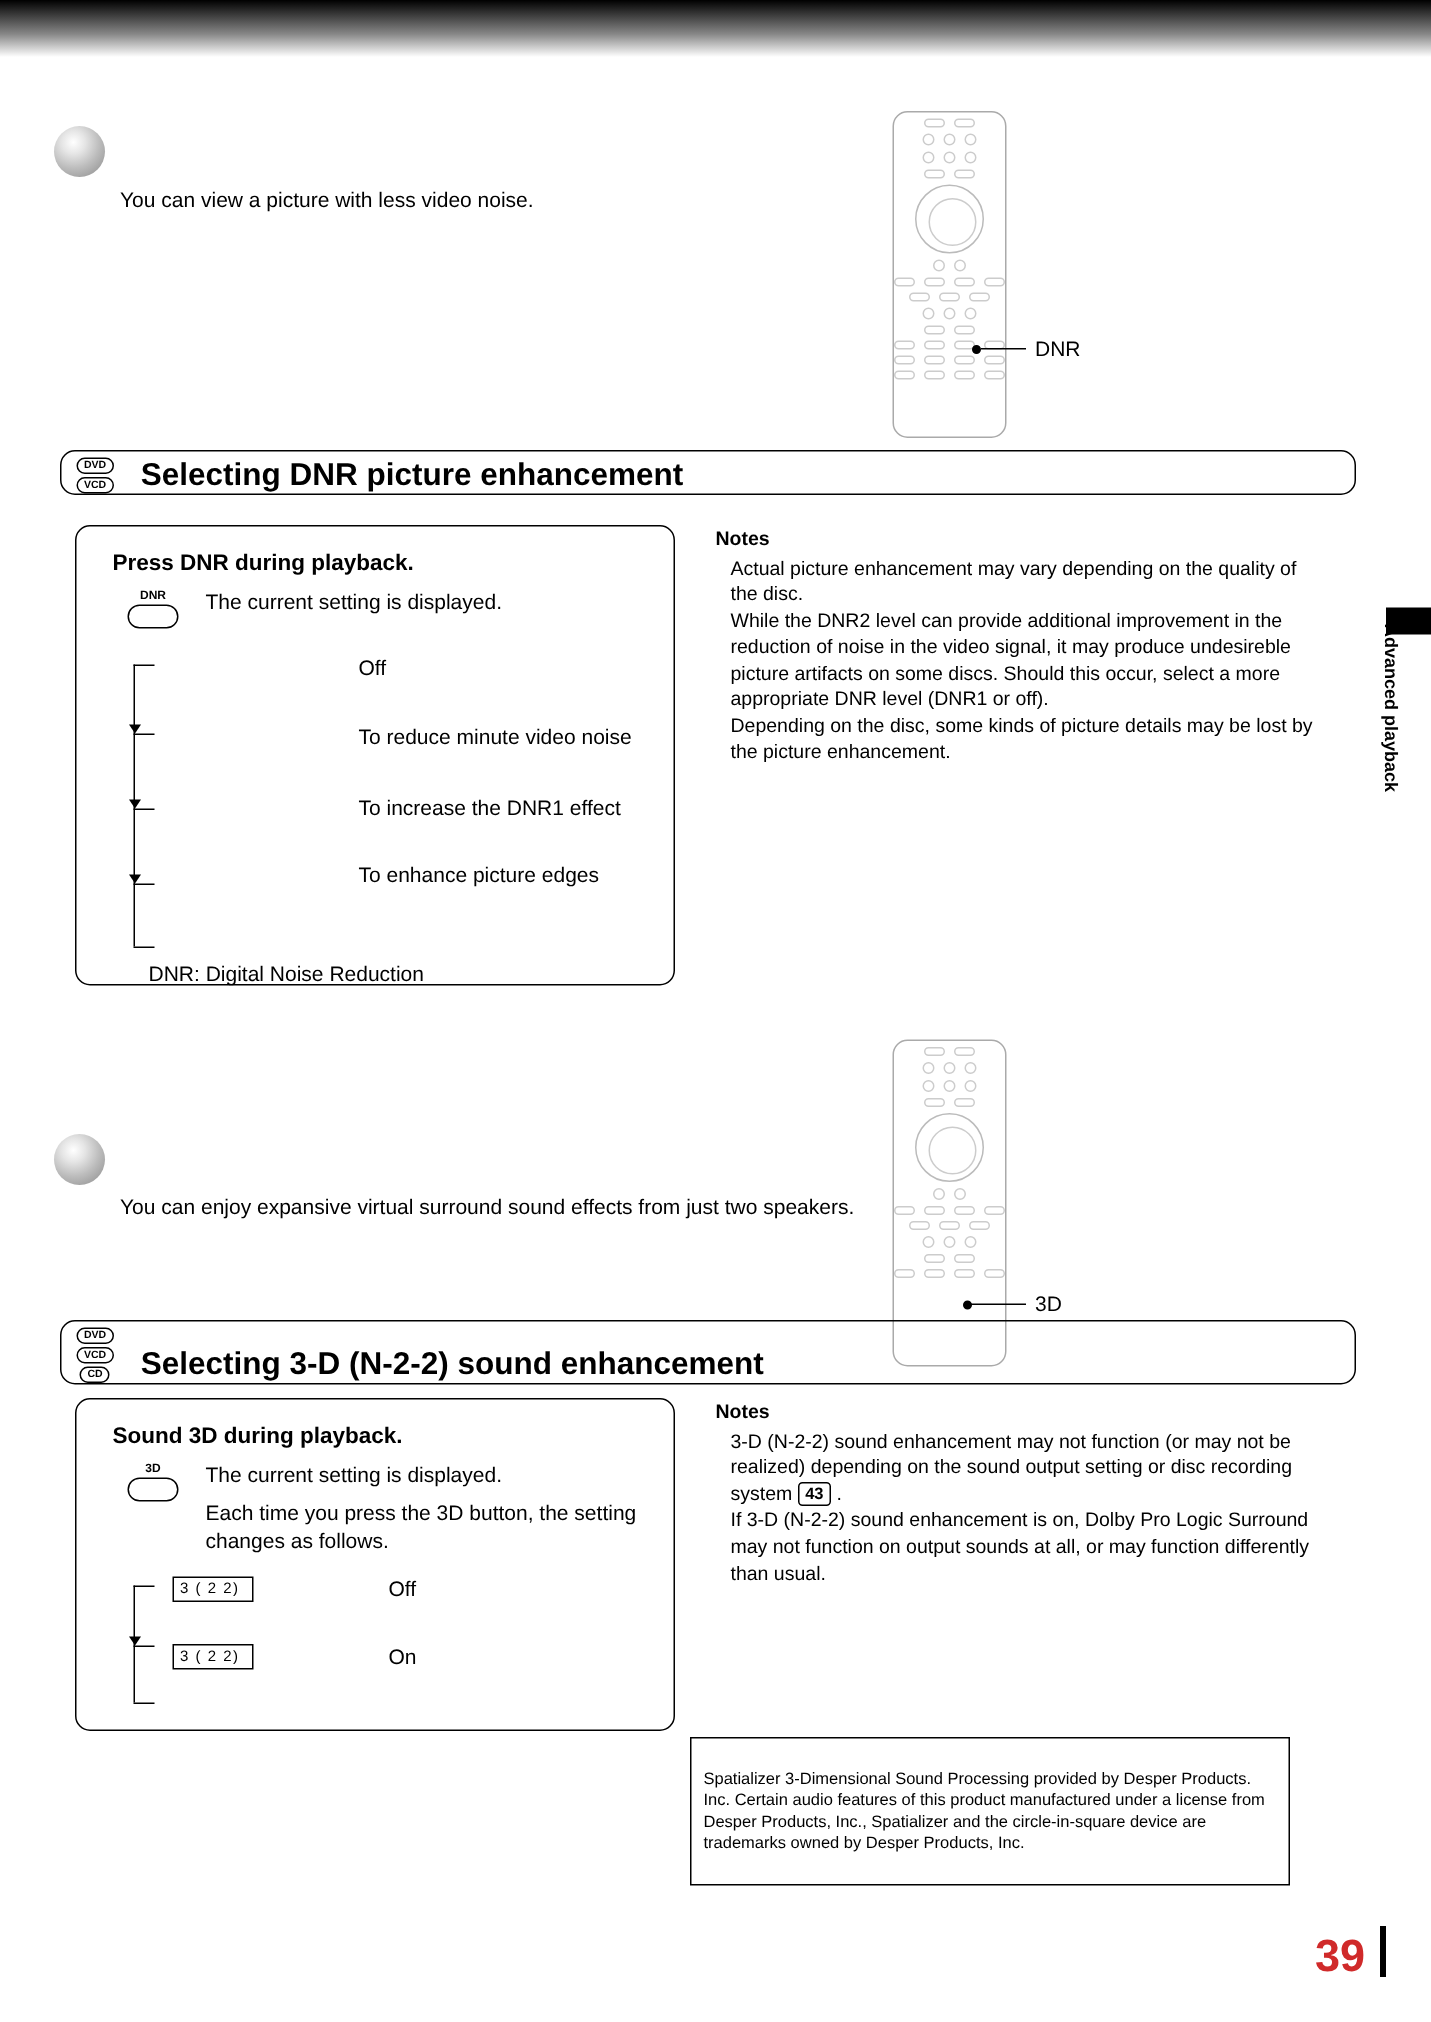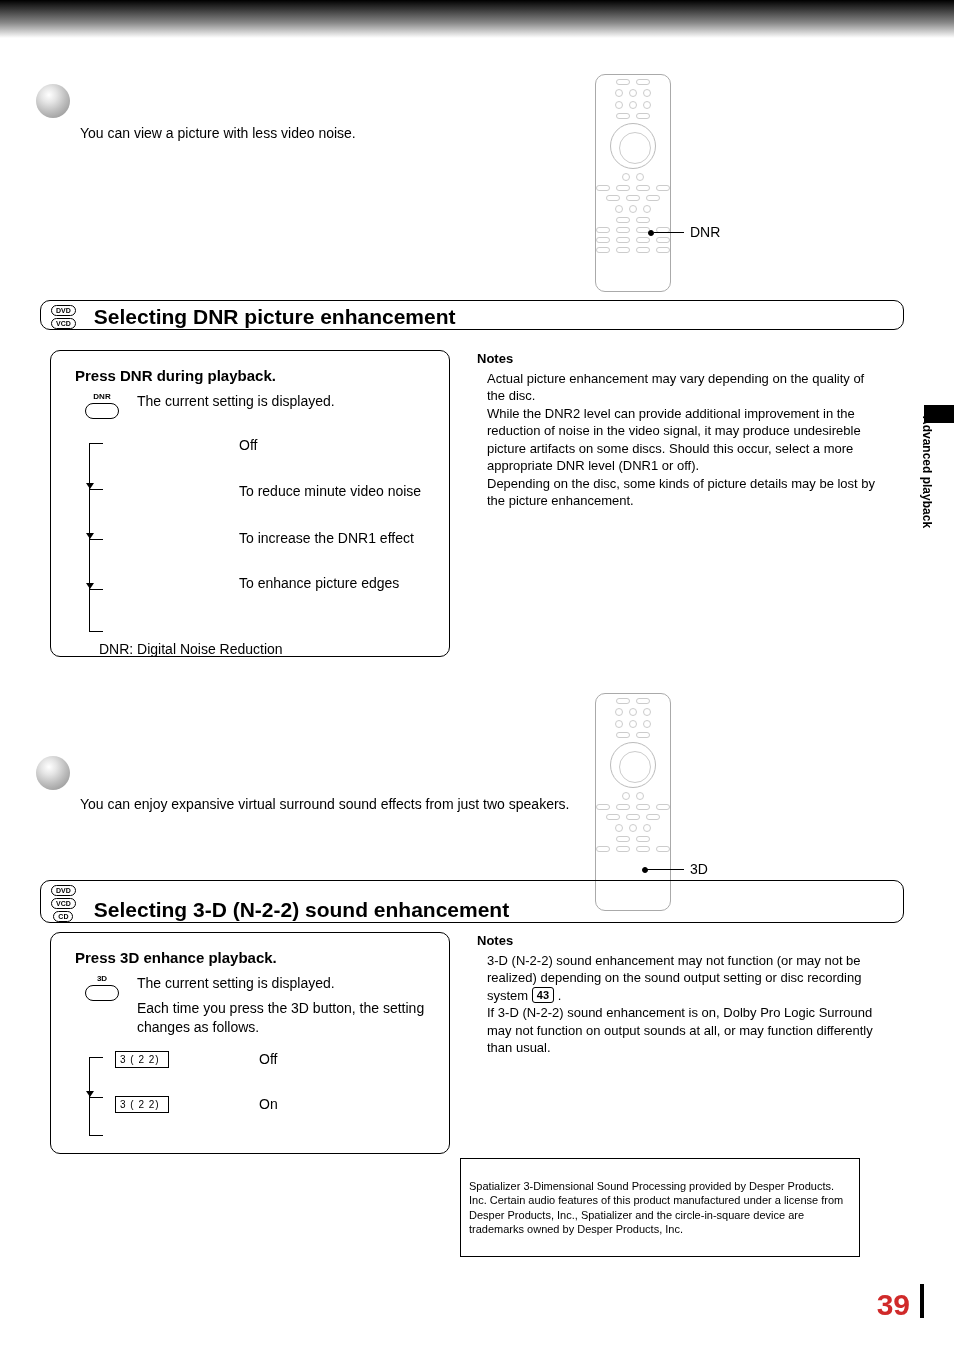--- a/index.html
+++ b/index.html
@@ -399,21 +399,21 @@
   <div class="section-head h2">
     <div class="disc-badges">
       <span class="badge">DVD</span>
       <span class="badge">VCD</span>
       <span class="badge">CD</span>
     </div>
     <div class="section-title">Selecting 3-D (N-2-2) sound enhancement</div>
   </div>
 
   <div class="instr-box b2">
-    <div class="instr-title">Press 3D enhance playback.</div>
+    <div class="instr-title">Sound 3D during playback.</div>
     <div class="instr-row">
       <div class="remote-btn">
         <span>3D</span>
         <div class="oval"></div>
       </div>
       <div class="instr-text">
         <div>The current setting is displayed.</div>
         <div style="margin-top:6px">Each time you press the 3D button, the setting changes as follows.</div>
       </div>
     </div>

